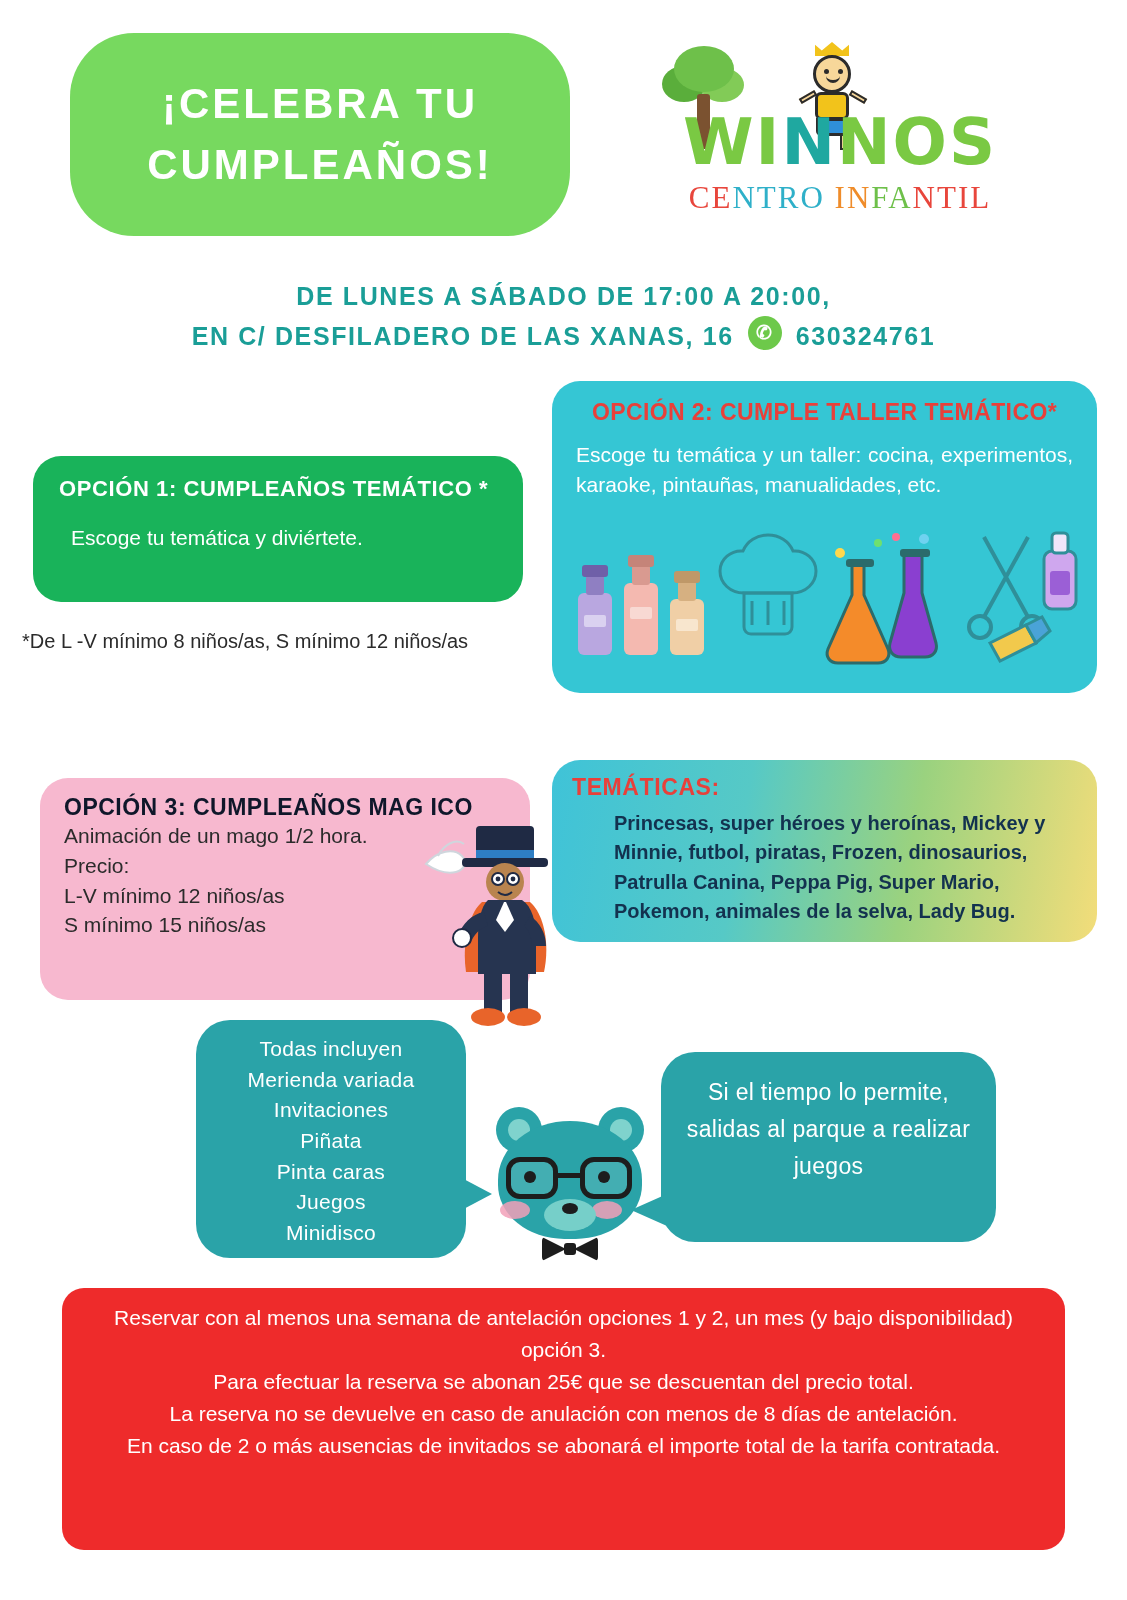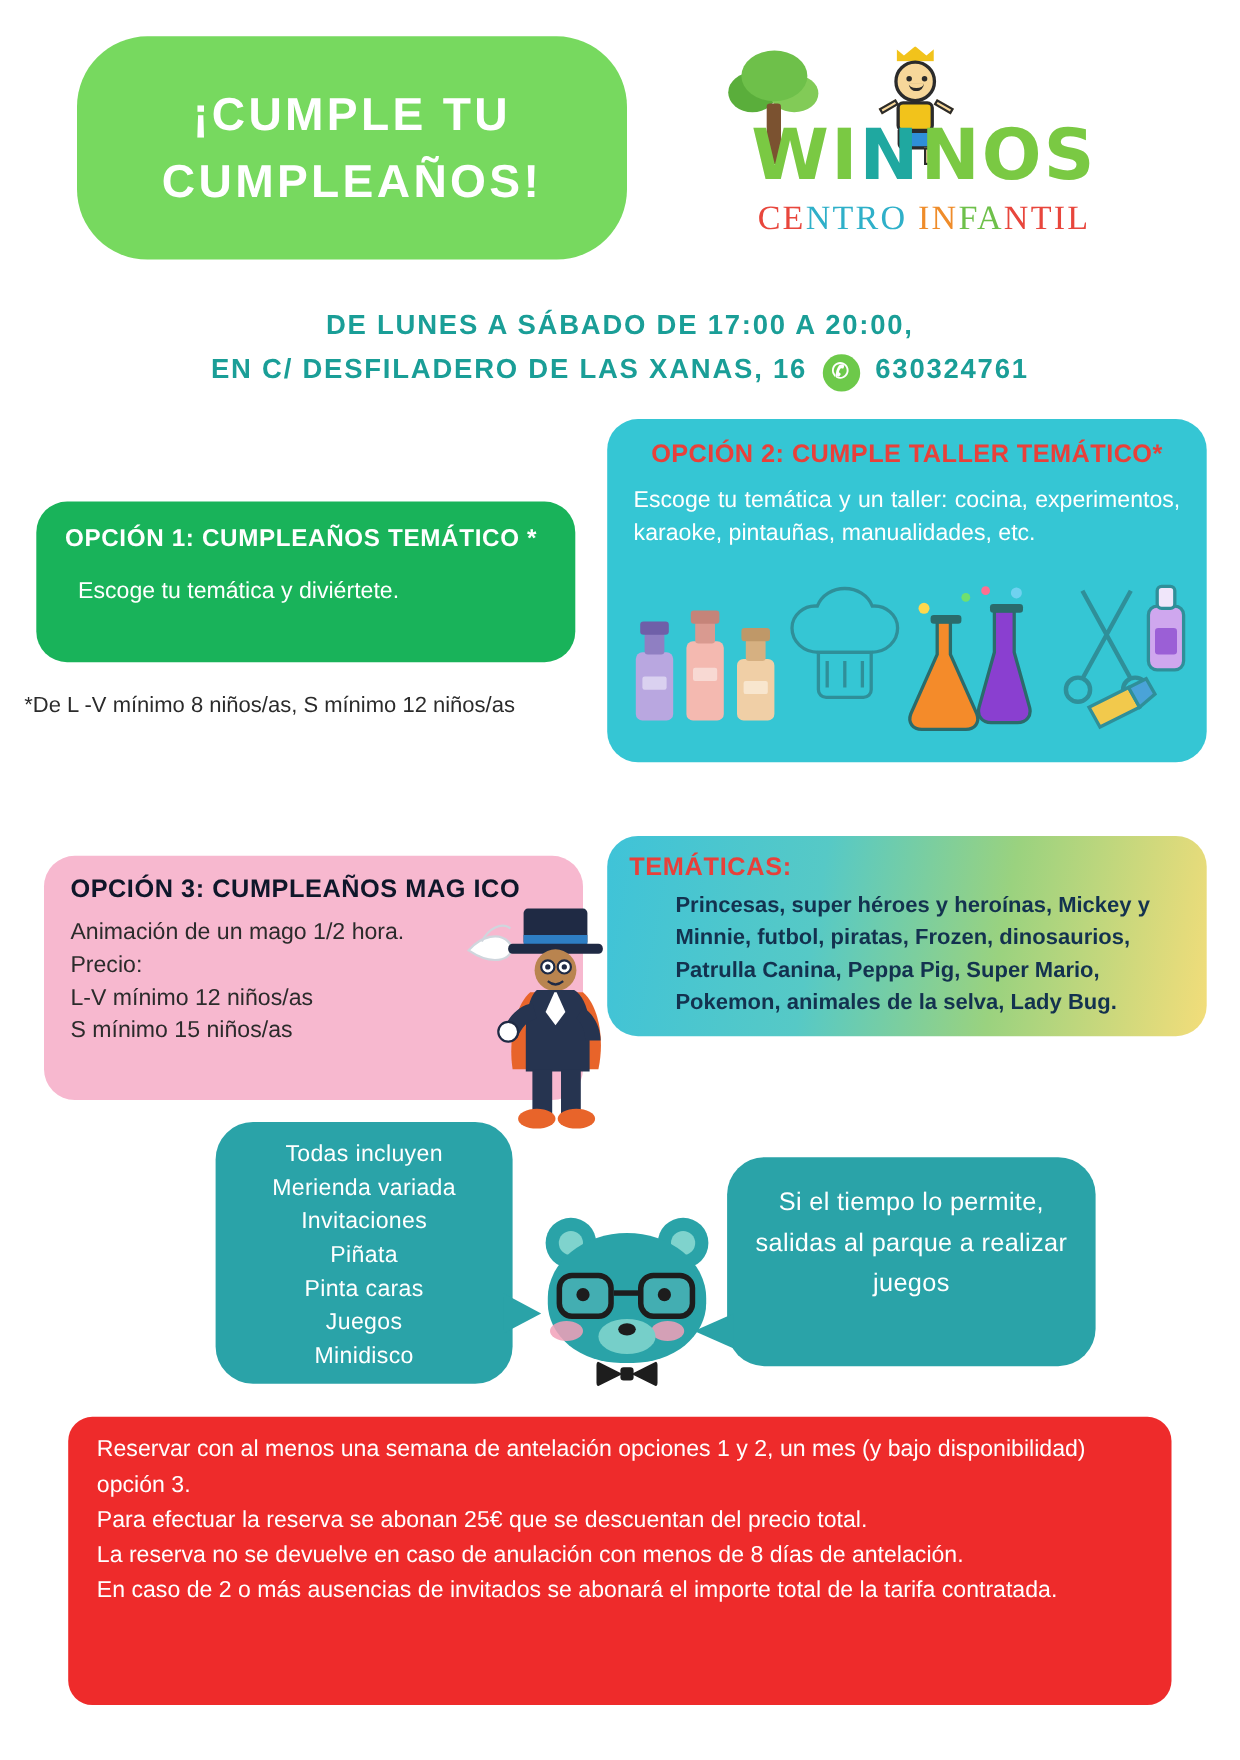--- a/index.html
+++ b/index.html
@@ -100,21 +100,21 @@
   .sched {
     position: absolute;
     left: 0; right: 0; top: 276px;
     text-align: center;
     color: #1a9e97;
     font-weight: bold;
     font-size: 25px;
     letter-spacing: 1.6px;
     line-height: 1.6;
   }
-  .sched .line2 { display: inline-flex; align-items: flex-end; gap: 12px; justify-content: center; }
+  .sched .line2 { display: inline-flex; align-items: flex-start; gap: 12px; justify-content: center; }
   .phone-badge {
     display: inline-flex;
     align-items: center; justify-content: center;
     width: 34px; height: 34px;
     background: #6dc94a;
     border-radius: 50%;
     color: #fff;
     font-size: 19px;
     margin: 0 2px;
     vertical-align: middle;
@@ -150,21 +150,21 @@
   
   .doodles { position: absolute; left: 0; top: 150px; width: 545px; height: 162px; }
 
   .opt3 {
     left: 40px; top: 778px; width: 490px; height: 222px;
     background: #f7b8cf;
     padding: 16px 24px;
     color: #2b2b2b;
   }
   .opt3 .h { font-weight: bold; font-size: 23px; color: #0f172a; letter-spacing: 0.5px; }
-  .opt3 .b { margin-top: 12px; font-size: 21px; line-height: 1.42; }
+  .opt3 .b { font-size: 21px; line-height: 1.42; }
 
   .themes {
     left: 552px; top: 760px; width: 545px; height: 182px;
     background: linear-gradient(100deg, #3fc3d8 0%, #56c9c6 35%, #9ad27f 65%, #f3dd7a 100%);
     padding: 14px 20px;
     color: #17355a;
   }
   .themes .h { text-align: left; font-weight: bold; font-size: 23px; color: #e8403a; letter-spacing: 0.6px; }
   .themes .b { margin-top: 8px; font-size: 20px; line-height: 1.47; color: #13324f; font-weight: 600; margin-left: 42px; }
 
@@ -243,32 +243,32 @@
 
   
   .footer {
     position: absolute;
     left: 62px; top: 1288px; width: 1003px; height: 262px;
     background: #ee2b2b;
     border-radius: 22px;
     color: #ffffff;
     font-size: 21px;
     line-height: 1.52;
-    text-align: left;
+    text-align: center;
     padding: 14px 26px;
   }
   .footer p { margin: 0; }
 </style>
 </head>
 <body>
 
 <div class="header-band">
 
   <div class="title-pill">
-    <span>¡CUMPLE TU</span>
+    <span>¡CELEBRA TU</span>
     <span>CUMPLEAÑOS!</span>
   </div>
 
   <div class="logo-wrap">
 
     <div class="tree">
       <div class="crown2"></div>
       <div class="crown3"></div>
       <div class="crown1"></div>
       <div class="trunk"></div>

